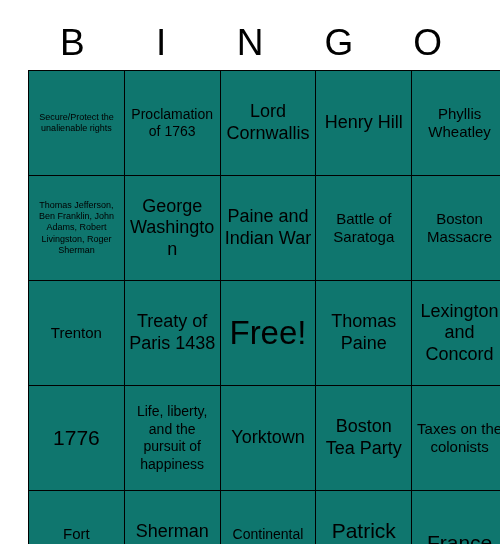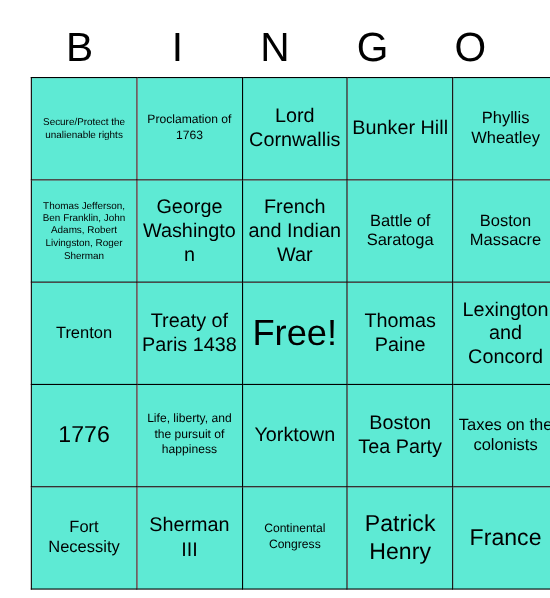--- a/index.html
+++ b/index.html
@@ -44,35 +44,35 @@
   
   .grid {
     width: 444px;
     border-collapse: collapse;
     table-layout: fixed;
   }
   .grid td {
     border: 1px solid #000000;
     width: 88.8px;
     height: 88px;
-    padding: 2px 3px;
+    padding: 8px 3px;
     text-align: center;
     vertical-align: middle;
     overflow: hidden;
-    background: #5eead4;
+    background: #0f766e;
   }
   .cell-text {
     display: block;
     line-height: 1.16;
     word-wrap: break-word;
   }
 
   
   .fs-xs  { font-size: 9px;  line-height: 1.25; }
-  .fs-s   { font-size: 11px; line-height: 1.25; }
+  .fs-s   { font-size: 14px; line-height: 1.25; }
   .fs-m   { font-size: 18px; line-height: 1.2; }
   .fs-l   { font-size: 15px; line-height: 1.2; }
   .fs-xl  { font-size: 18px; line-height: 1.2; }
   .fs-xxl { font-size: 21px; line-height: 1.2; }
   .fs-free{ font-size: 33px; line-height: 1.1; }
 </style>
 </head>
 <body>
 
 <div id="bingo-card">
@@ -91,35 +91,35 @@
         <td>
             <span class="cell-text fs-xs">Secure/Protect the unalienable rights</span>
           </td>
         <td>
             <span class="cell-text fs-s">Proclamation of 1763</span>
           </td>
         <td>
             <span class="cell-text fs-m">Lord Cornwallis</span>
           </td>
         <td>
-            <span class="cell-text fs-xl">Bunker Hill</span>
+            <span class="cell-text fs-xl">Henry Hill</span>
           </td>
         <td>
             <span class="cell-text fs-l">Phyllis Wheatley</span>
           </td>
       </tr>
       <tr>
         <td>
             <span class="cell-text fs-xs">Thomas Jefferson, Ben Franklin, John Adams, Robert Livingston, Roger Sherman</span>
           </td>
         <td>
             <span class="cell-text fs-m">George Washington</span>
           </td>
         <td>
-            <span class="cell-text fs-m">French and Indian War</span>
+            <span class="cell-text fs-m">Paine and Indian War</span>
           </td>
         <td>
             <span class="cell-text fs-l">Battle of Saratoga</span>
           </td>
         <td>
             <span class="cell-text fs-l">Boston Massacre</span>
           </td>
       </tr>
       <tr>
         <td>

